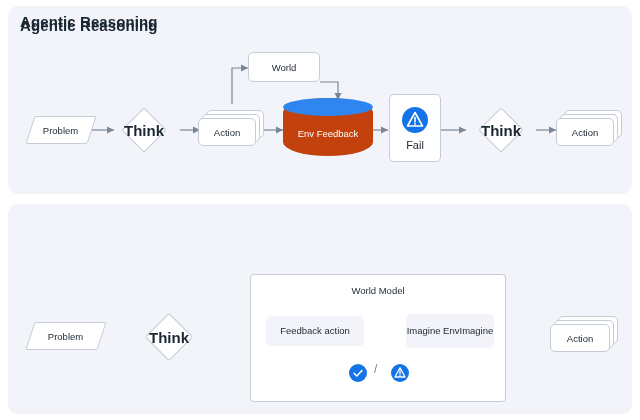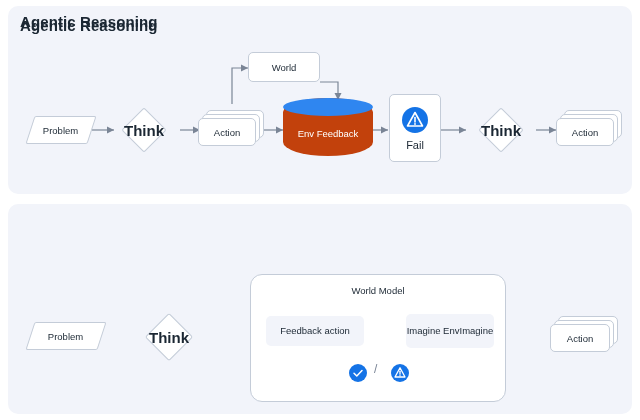--- a/index.html
+++ b/index.html
@@ -152,21 +152,21 @@
     font-size: 11px;
     color: #1b2733;
     margin-top: 4px;
   }
 
   .wm-box {
     position: absolute;
     box-sizing: border-box;
     background: #ffffff;
     border: 1px solid #c4ccd8;
-    border-radius: 12px;
+    border-radius: 4px;
   }
   .wm-title {
     position: absolute;
     width: 100%;
     text-align: center;
     font-size: 9.5px;
     color: #1b2733;
     top: 10px;
   }
   .inner-box {

